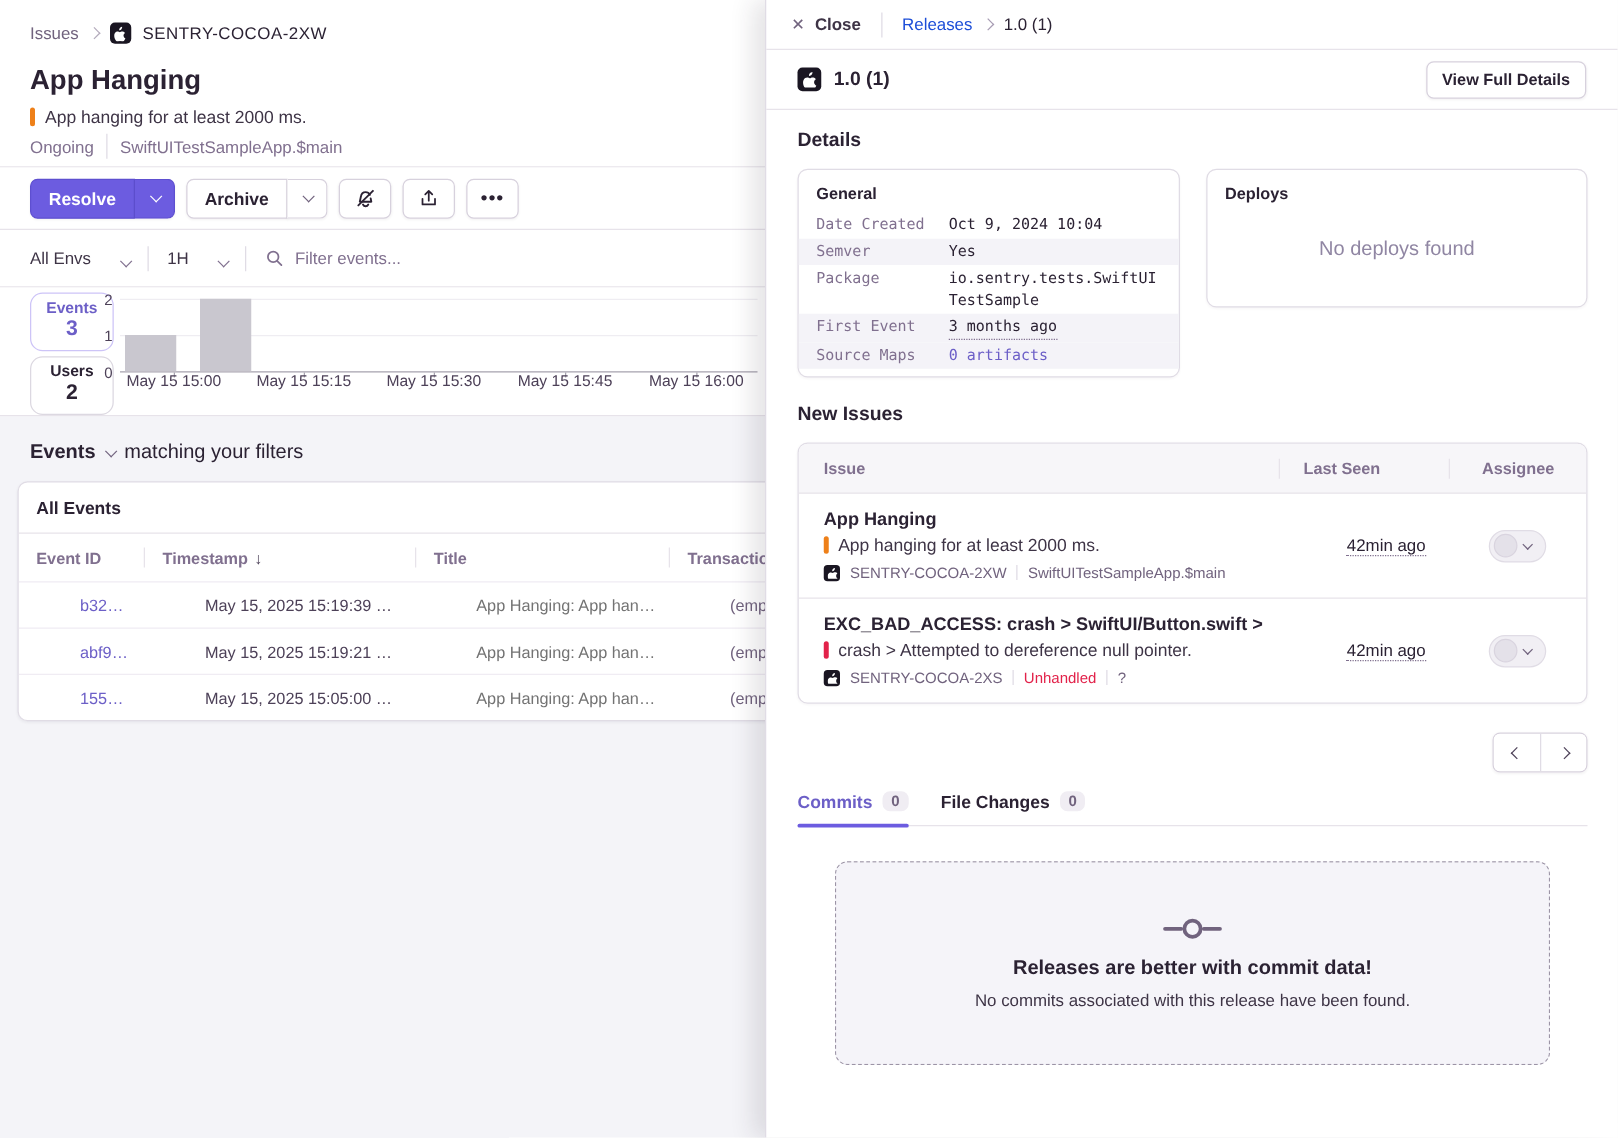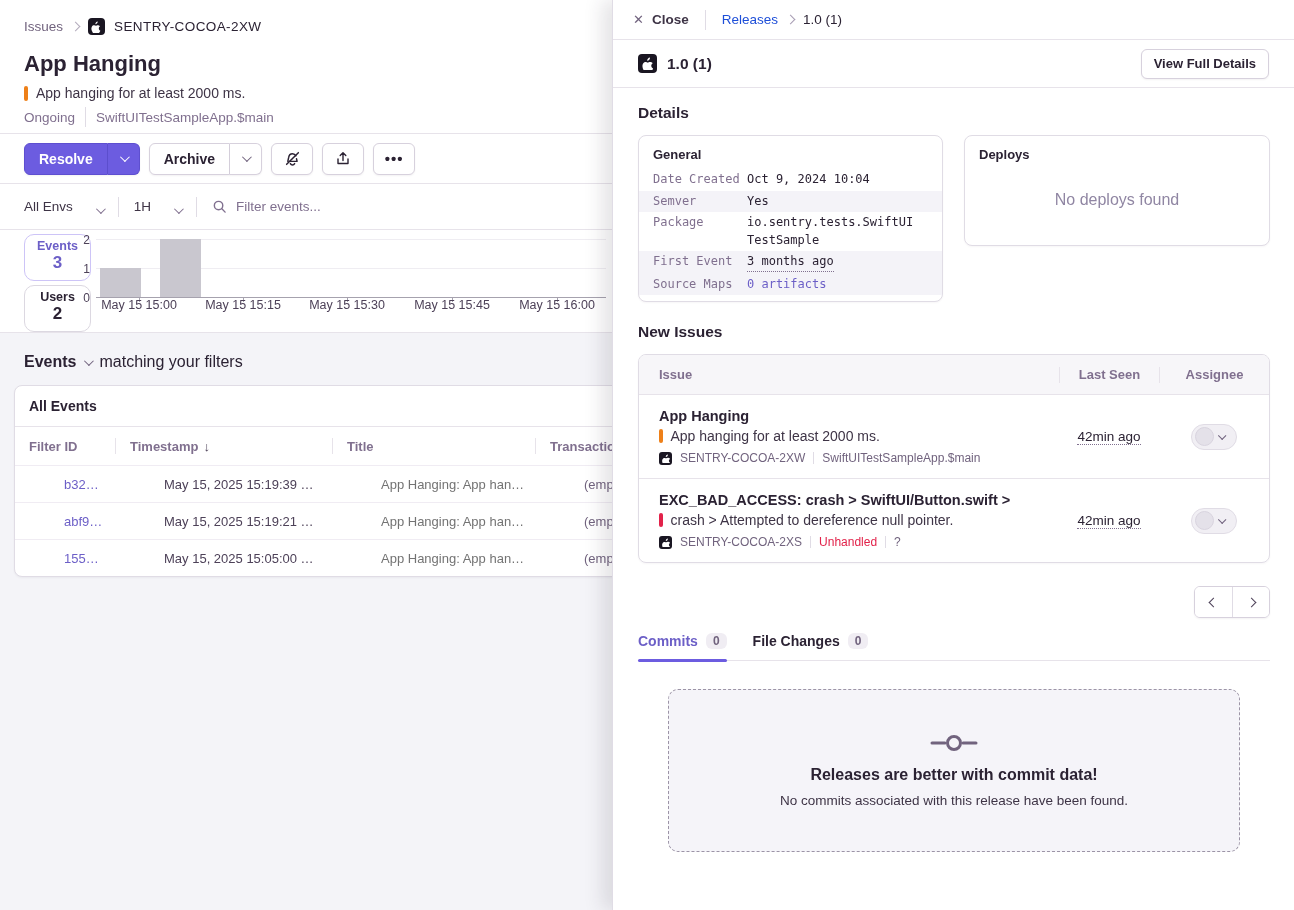--- a/index.html
+++ b/index.html
@@ -107,32 +107,32 @@
   .ov-content { padding:16px 24px 0 25px; }
   .h-details { font-size:15.5px; font-weight:700; margin-bottom:13px; }
   .cards-row { display:flex; gap:21px; align-items:flex-start; }
   .panel-card { background:#fff; border:1px solid #e0dce5; border-radius:8px;
     box-shadow:0 1px 2px rgba(43,34,51,.04); }
   .general-card { width:306px; padding-bottom:6px; }
   .panel-card-title { font-size:13px; font-weight:700; padding:11px 14px 7px; }
   .kv-row { display:flex; padding:2px 14px; font-family:"DejaVu Sans Mono",monospace;
     font-size:12px; line-height:17.5px; }
   .kv-row.striped { background:#f4f3f8; }
-  .kv-key { width:94px; flex:none; color:#80708f; }
+  .kv-key { width:106px; flex:none; color:#80708f; }
   .kv-val { color:#2b2233; }
   .kv-link { color:#6c5fc7; cursor:pointer; }
   .deploys-card { width:307px; height:111px; }
   .deploys-empty { text-align:center; font-size:16px; color:#9086a3; margin-top:22px; }
 
   .h-new-issues { font-size:15.5px; font-weight:700; margin:21px 0 13px; }
   .issues-table { border:1px solid #e0dce5; border-radius:8px; overflow:hidden;
     box-shadow:0 1px 2px rgba(43,34,51,.04); }
   .it-grid { display:grid; grid-template-columns:1fr 100px 110px; }
   .it-head { background:#f7f6f9; height:40px; align-items:center; font-size:13px; font-weight:700;
-    color:#80708f; border-bottom:1px solid #e7e3ea; }
+    color:#80708f; border-bottom:1px solid #e7e3ea;gap:36px; }
   .it-head .c1 { padding-left:20px; }
   .it-head .c2, .it-head .c3 { display:flex; justify-content:center; border-left:1px solid #e7e3ea;
     height:16px; align-items:center; }
   .issue-row { align-items:center; padding:13px 0; }
   .issue-row + .issue-row { border-top:1px solid #e7e3ea; }
   .issue-cell { padding-left:20px; padding-right:8px; min-width:0; }
   .issue-title { font-size:14.5px; font-weight:700; white-space:nowrap; overflow:hidden; text-overflow:ellipsis; }
   .issue-msg { display:flex; align-items:center; gap:8px; margin-top:4px; font-size:14px; color:#3e3446; }
   .issue-msg .level-bar { height:14px; width:3.5px; }
   .issue-meta { display:flex; align-items:center; gap:8px; margin-top:7px; font-size:12px; color:#71637e; }
@@ -281,21 +281,21 @@
     <div class="section-heading">
       <b>Events</b>
       <span class="chev down"></span>
       <span>matching your filters</span>
     </div>
 
     <div class="events-card">
       <div class="events-card-title">All Events</div>
       <div class="ev-grid ev-head" style="border-top:none">
         <div style="border-left:none;height:auto">
-            <span>Filter ID</span>
+            <span>Event ID</span>
           </div>
         <div>
             <span>Timestamp</span>
             <span class="sort-arrow">↓</span>
           </div>
         <div>
             <span>Title</span>
           </div>
         <div>
             <span>Transaction</span>

